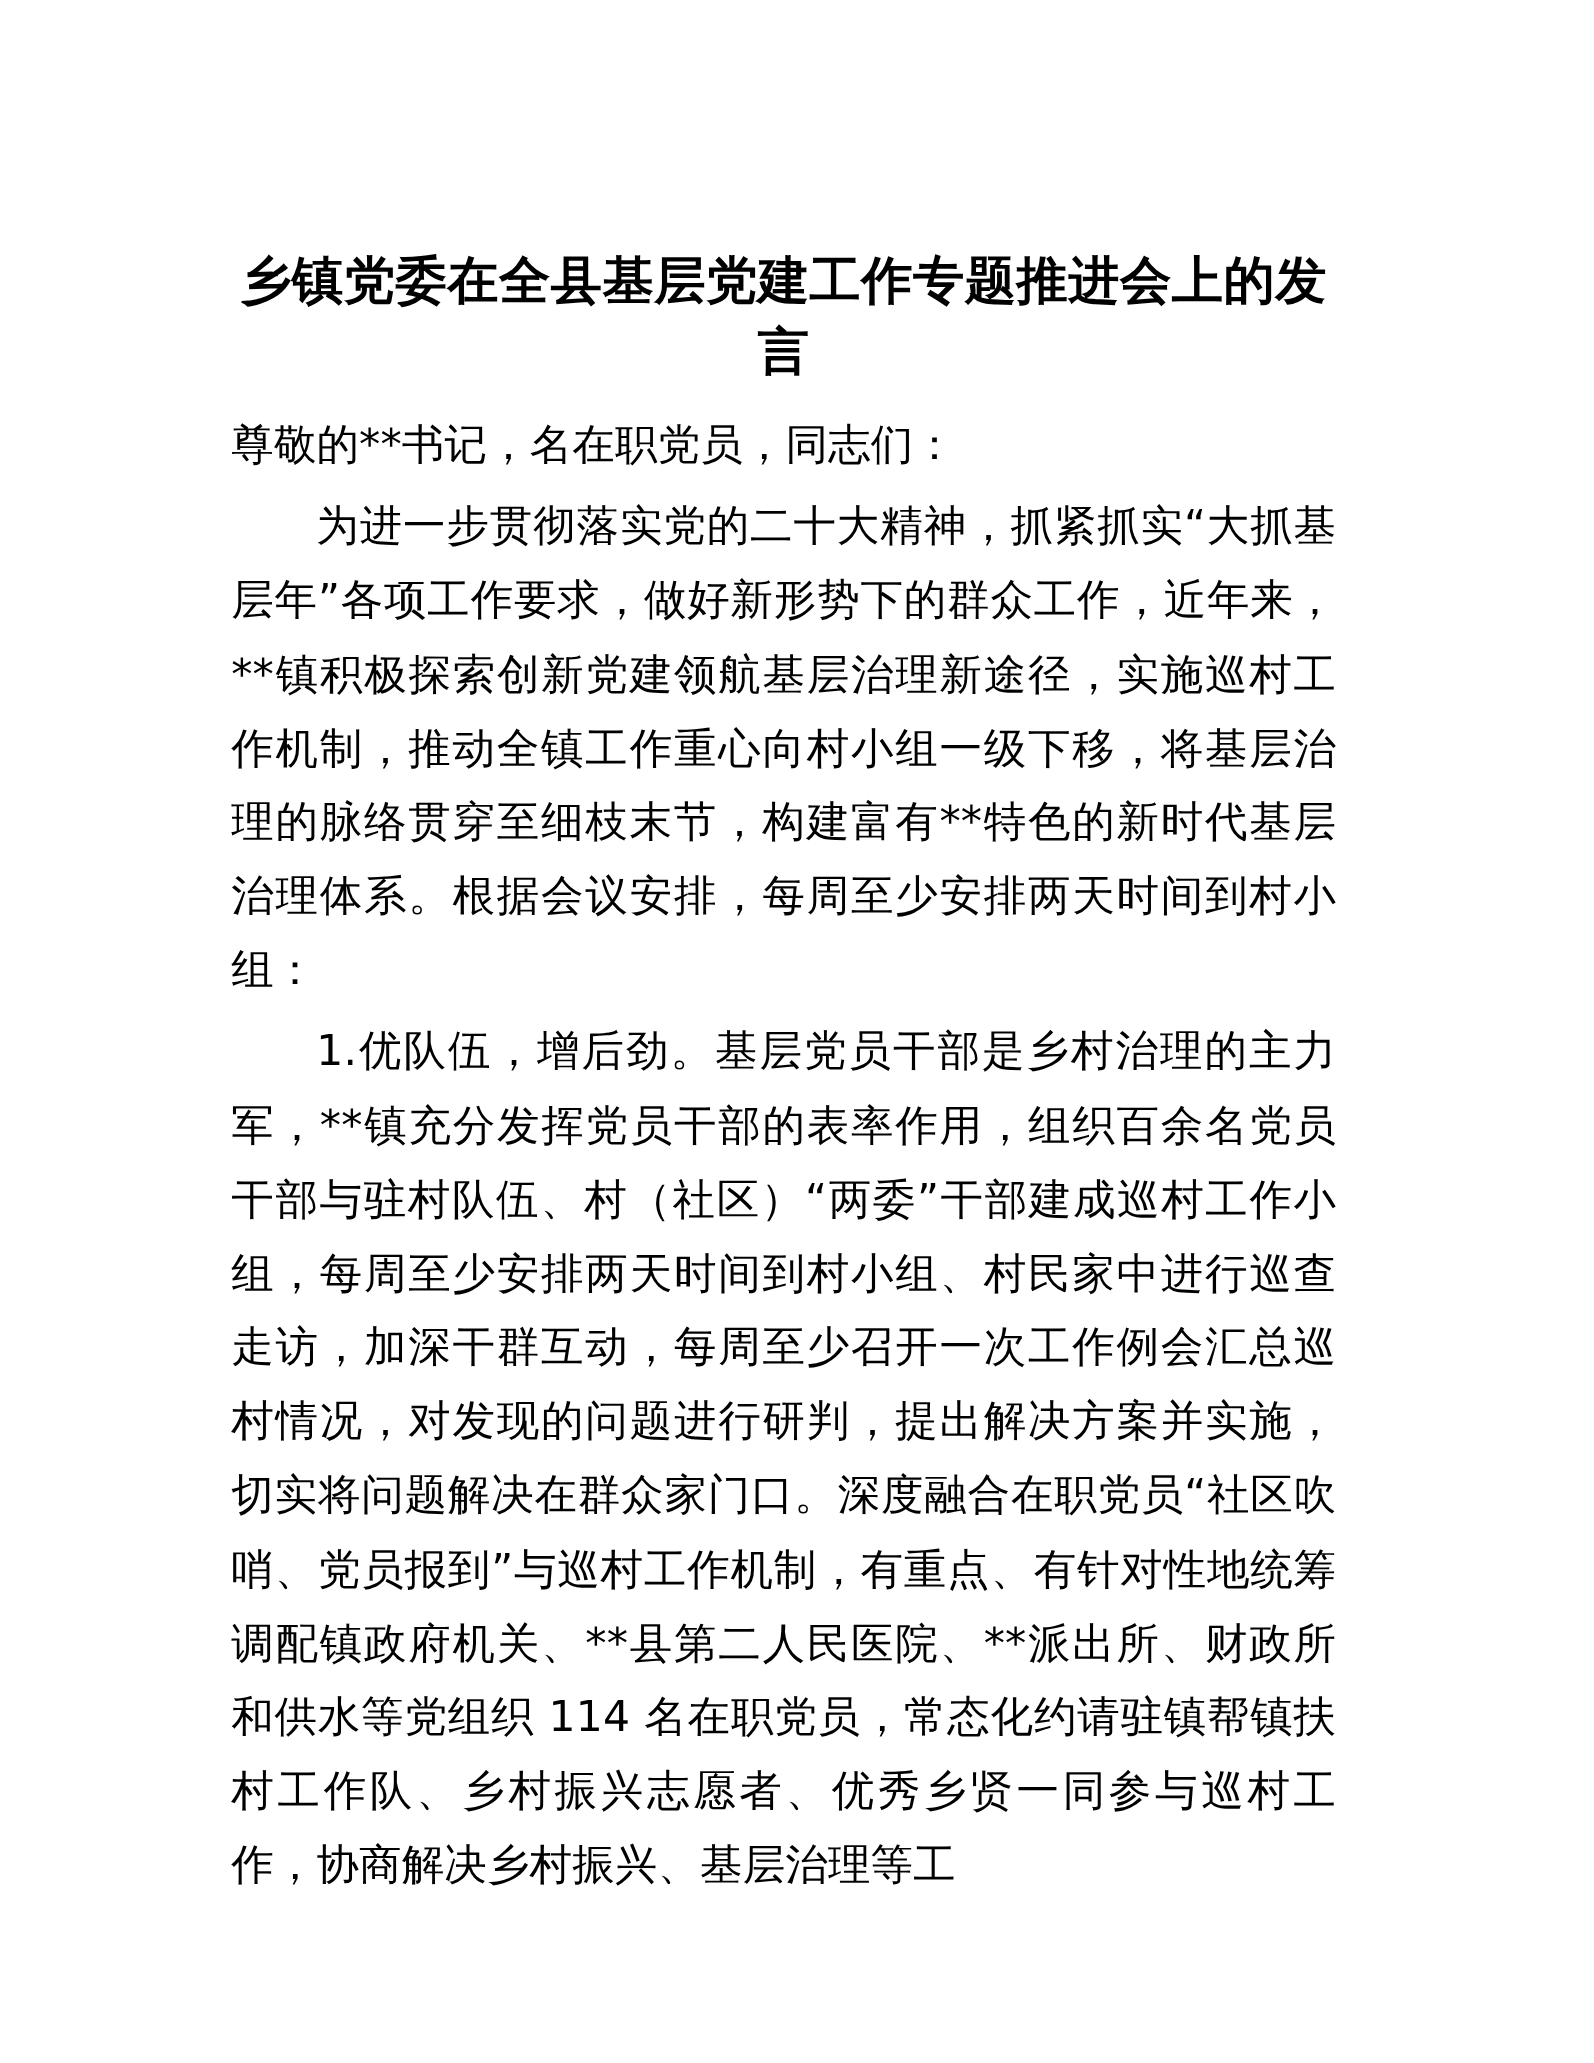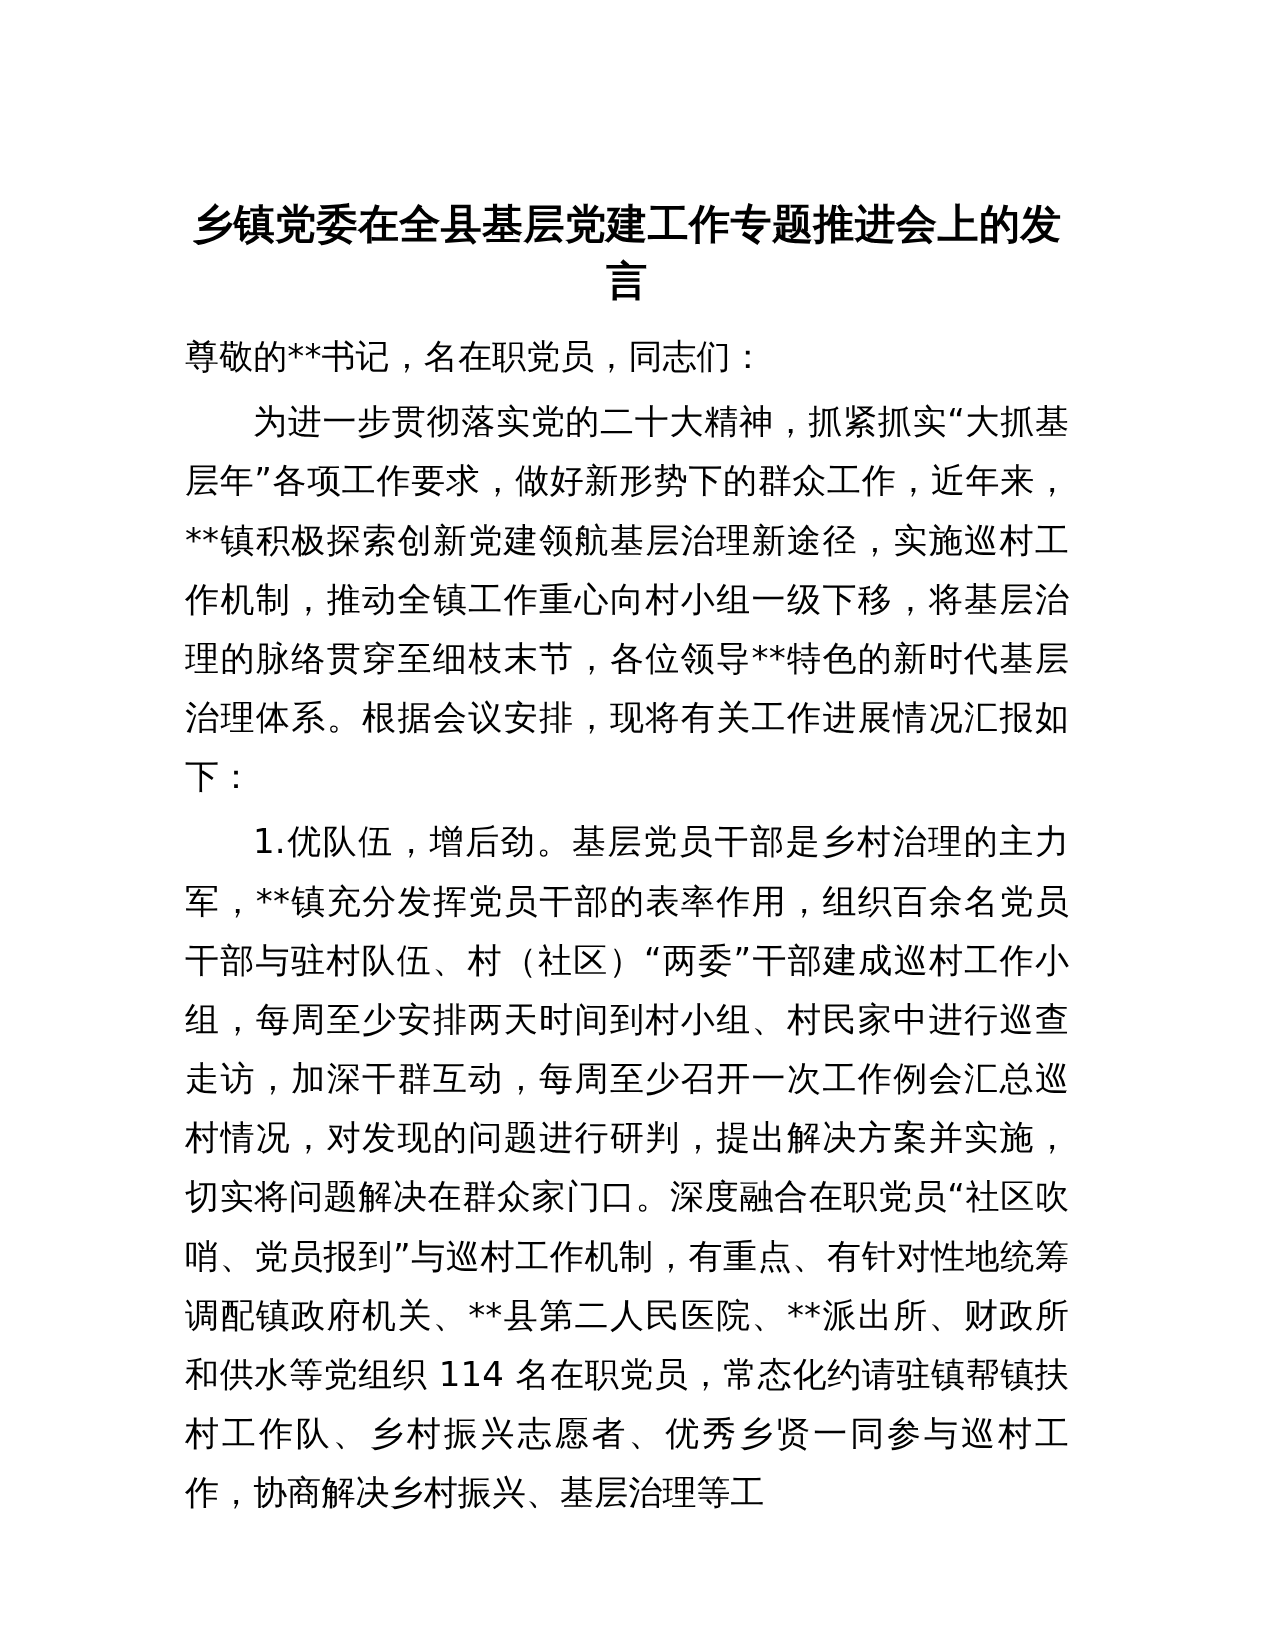--- a/index.html
+++ b/index.html
@@ -62,18 +62,18 @@
 </head>
 <body>
 
 <div class="page">
   <div class="doc-body">
 
     <h1 class="doc-title">乡镇党委在全县基层党建工作专题推进会上的发言</h1>
 
     <p class="para noindent">尊敬的**书记，名在职党员，同志们：</p>
 
-    <p class="para indent">为进一步贯彻落实党的二十大精神，抓紧抓实“大抓基层年”各项工作要求，做好新形势下的群众工作，近年来，**镇积极探索创新党建领航基层治理新途径，实施巡村工作机制，推动全镇工作重心向村小组一级下移，将基层治理的脉络贯穿至细枝末节，各位领导**特色的新时代基层治理体系。根据会议安排，现将有关工作进展情况汇报如下：</p>
+    <p class="para indent">为进一步贯彻落实党的二十大精神，抓紧抓实“大抓基层年”各项工作要求，做好新形势下的群众工作，近年来，**镇积极探索创新党建领航基层治理新途径，实施巡村工作机制，推动全镇工作重心向村小组一级下移，将基层治理的脉络贯穿至细枝末节，构建富有**特色的新时代基层治理体系。根据会议安排，每周至少安排两天时间到村小组：</p>
 
     <p class="para indent">1.优队伍，增后劲。基层党员干部是乡村治理的主力军，**镇充分发挥党员干部的表率作用，组织百余名党员干部与驻村队伍、村（社区）“两委”干部建成巡村工作小组，每周至少安排两天时间到村小组、村民家中进行巡查走访，加深干群互动，每周至少召开一次工作例会汇总巡村情况，对发现的问题进行研判，提出解决方案并实施，切实将问题解决在群众家门口。深度融合在职党员“社区吹哨、党员报到”与巡村工作机制，有重点、有针对性地统筹调配镇政府机关、**县第二人民医院、**派出所、财政所和供水等党组织 114 名在职党员，常态化约请驻镇帮镇扶村工作队、乡村振兴志愿者、优秀乡贤一同参与巡村工作，协商解决乡村振兴、基层治理等工</p>
 
   </div>
 </div>
 
 </body></html>

